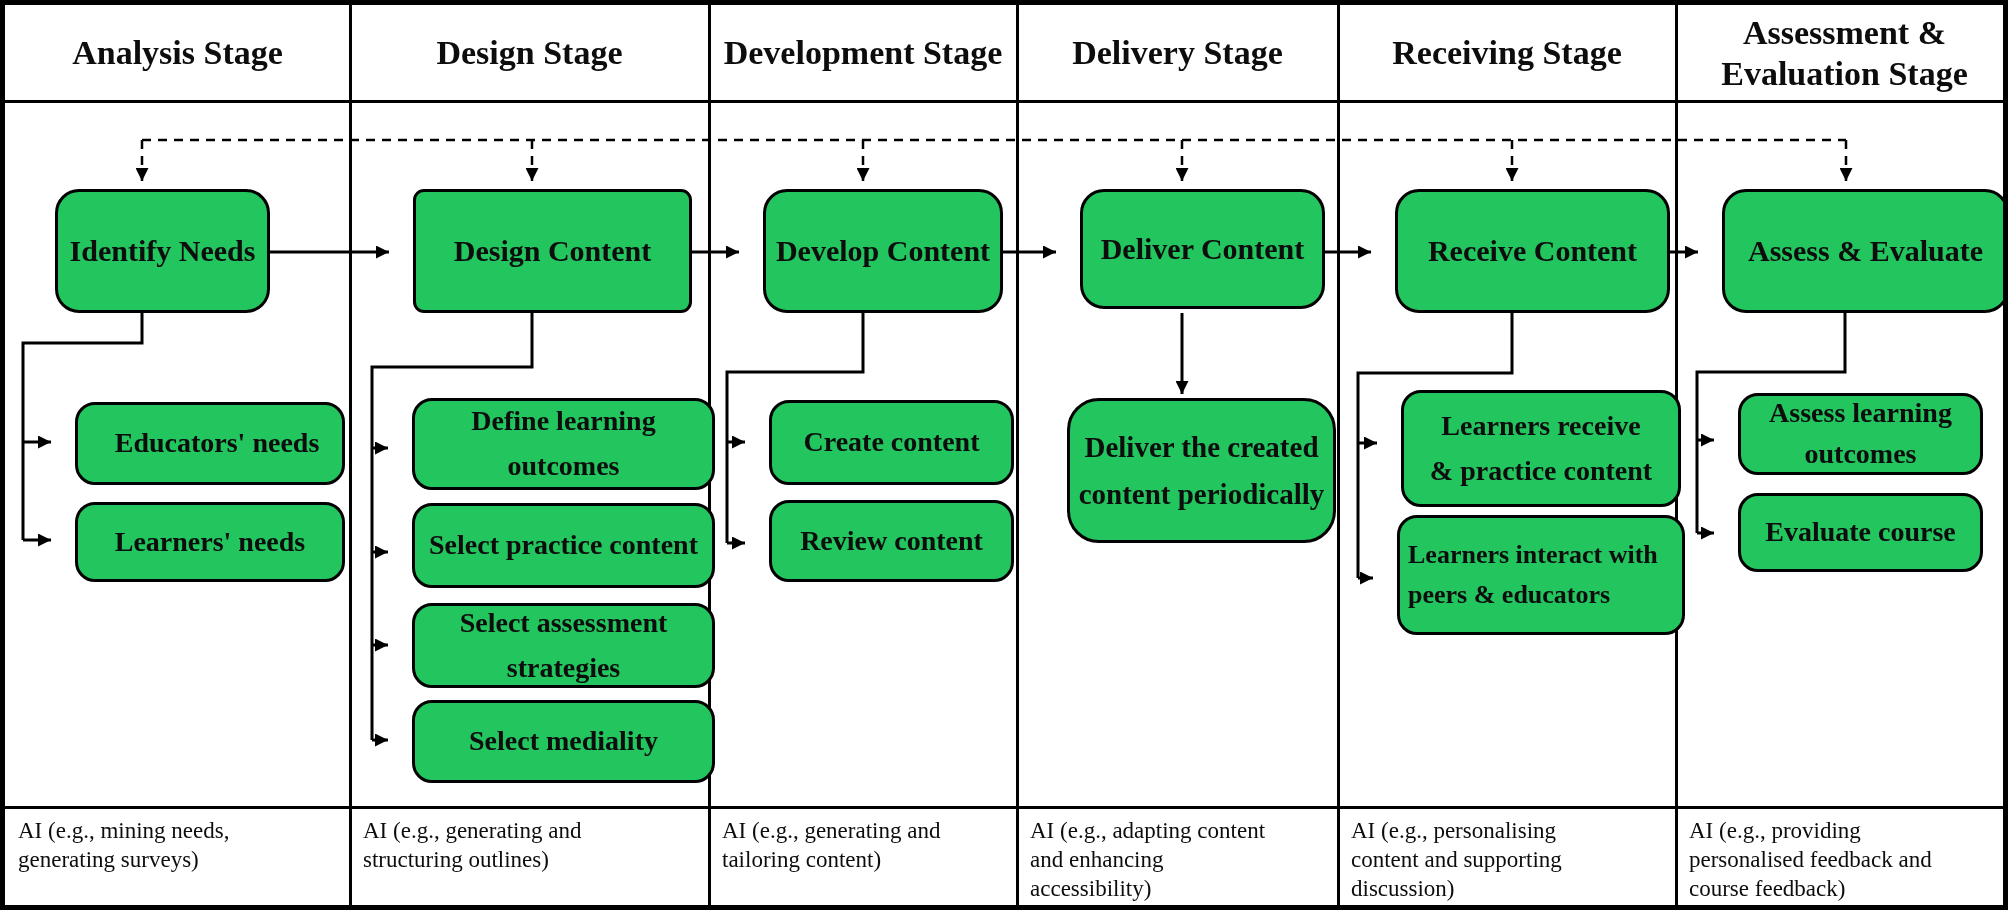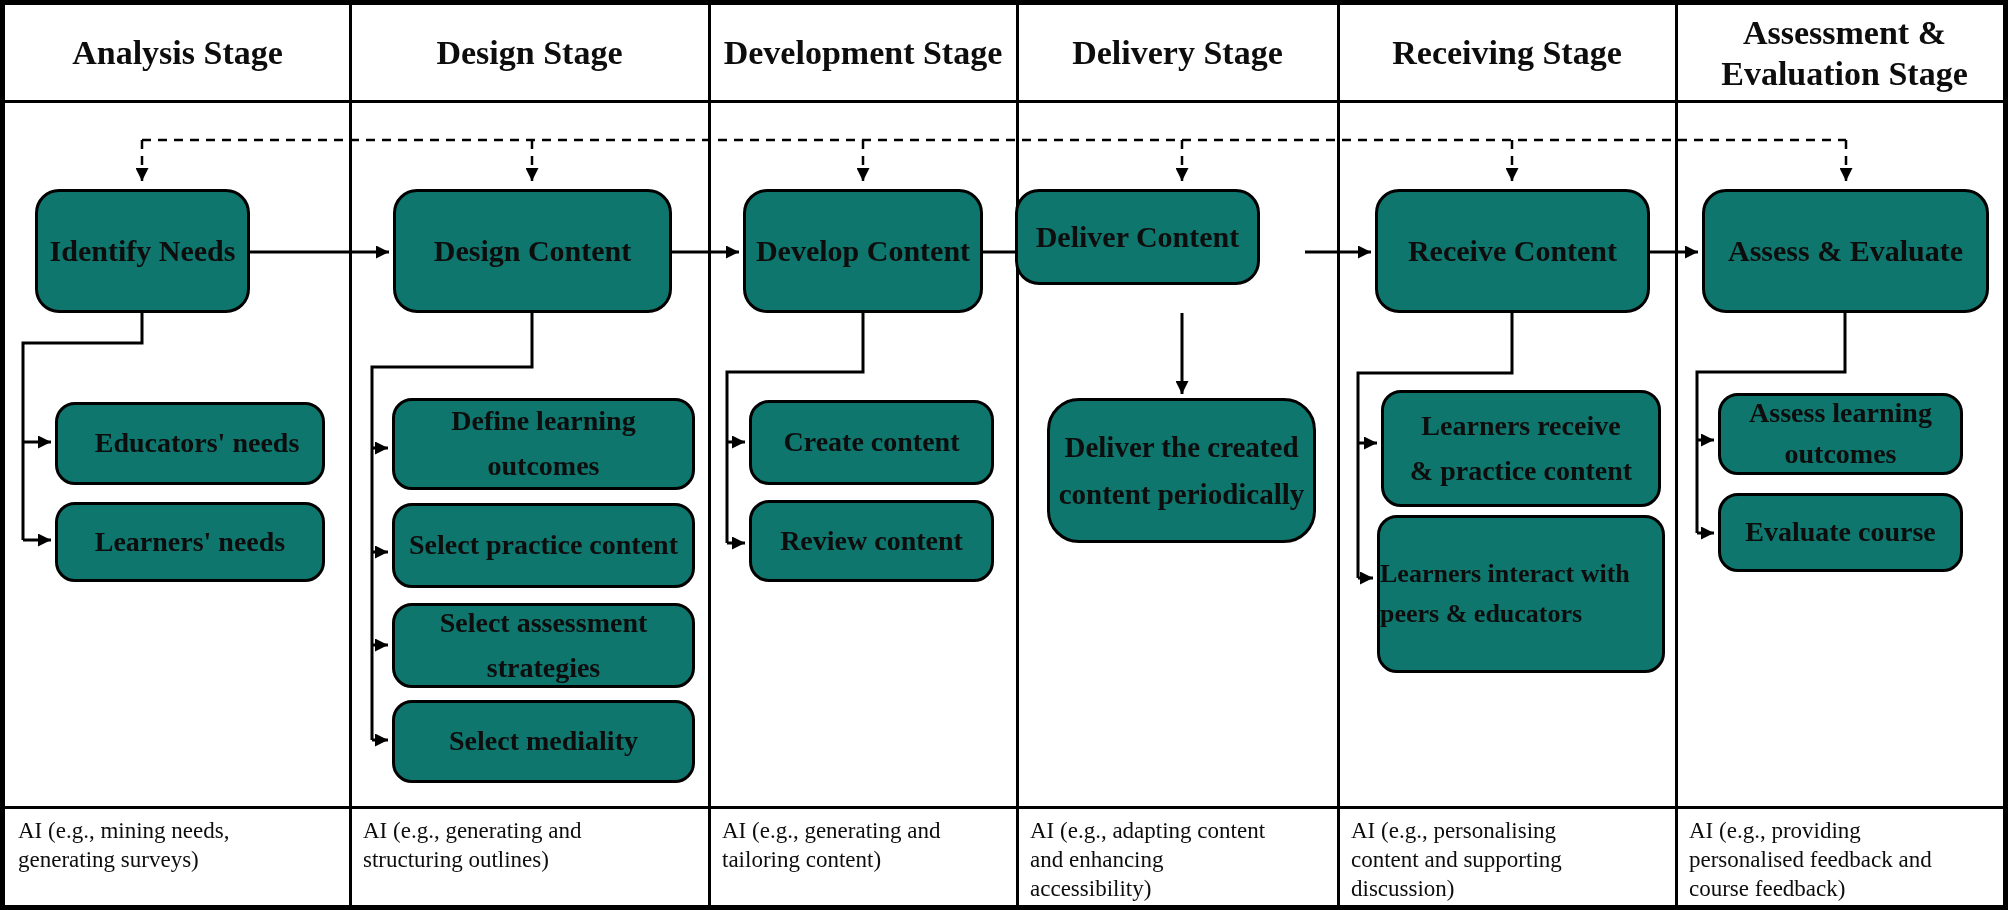--- a/index.html
+++ b/index.html
@@ -15,58 +15,58 @@
   }
   .layer{position:absolute;left:0;top:0;width:2008px;height:910px;pointer-events:none;}
   .cell{position:absolute;display:flex;align-items:center;justify-content:center;}
   .hdr{
     font-weight:bold;font-size:34px;line-height:1.22;text-align:center;
     white-space:nowrap;
   }
   .hdr.wrap{white-space:pre-line;}
   .node{
     position:absolute;box-sizing:border-box;
-    background:#0f766e;border:3px solid #000;
+    background:#22c55e;border:3px solid #000;
     display:flex;align-items:center;justify-content:center;
-    text-align:center;font-weight:bold;
+    text-align:center;font-weight:bold;margin-left:20px;
   }
   .main{border-radius:24px;font-size:30px;z-index:3;}
   .sub{border-radius:20px;font-size:28px;line-height:1.6;white-space:pre-line;z-index:3;}
   .ai{
     position:absolute;top:802px;height:104px;box-sizing:border-box;
     font-size:23px;line-height:1.27;white-space:pre-line;
     padding:9px 0 0 13px;z-index:3;
   }
   
   .h0{left:0;top:0;width:345px;height:96px;}
   .h1{left:345px;top:0;width:359px;height:96px;}
   .h2{left:704px;top:0;width:308px;height:96px;}
   .h3{left:1012px;top:0;width:321px;height:96px;}
   .h4{left:1333px;top:0;width:338px;height:96px;}
   .h5{left:1671px;top:0;width:337px;height:96px;}
   
   .m0{left:30px;top:184px;width:215px;height:124px;}
-  .m1{left:388px;top:184px;width:279px;height:124px;}
+  .m1{left:388px;top:184px;width:279px;height:124px;border-radius:11px;}
   .m2{left:738px;top:184px;width:240px;height:124px;}
-  .m3{left:1010px;top:184px;width:245px;height:96px;}
+  .m3{left:1055px;top:184px;width:245px;height:120px;}
   .m4{left:1370px;top:184px;width:275px;height:124px;}
   .m5{left:1697px;top:184px;width:287px;height:124px;}
   
   .s0a{left:50px;top:397px;width:270px;height:83px;padding-left:14px;}
   .s0b{left:50px;top:497px;width:270px;height:80px;}
   .s1a{left:387px;top:393px;width:303px;height:92px;}
   .s1b{left:387px;top:498px;width:303px;height:85px;}
   .s1c{left:387px;top:598px;width:303px;height:85px;}
   .s1d{left:387px;top:695px;width:303px;height:83px;}
   .s2a{left:744px;top:395px;width:245px;height:85px;}
   .s2b{left:744px;top:495px;width:245px;height:82px;}
   .s3a{left:1042px;top:393px;width:269px;height:145px;border-radius:32px;font-size:29px;}
   .s4a{left:1376px;top:385px;width:280px;height:117px;}
-  .s4b{left:1372px;top:510px;width:288px;height:158px;font-size:26px;line-height:1.55;
-       justify-content:flex-start;text-align:left;padding-left:0;}
+  .s4b{left:1372px;top:510px;width:288px;height:120px;font-size:26px;line-height:1.55;
+       justify-content:flex-start;text-align:left;padding-left:8px;}
   .s5a{left:1713px;top:388px;width:245px;height:82px;line-height:1.45;}
   .s5b{left:1713px;top:488px;width:245px;height:79px;text-align:center;}
   
   .a0{left:0;width:345px;}
   .a1{left:345px;width:359px;}
   .a2{left:704px;width:308px;}
   .a3{left:1012px;width:321px;}
   .a4{left:1333px;width:338px;}
   .a5{left:1671px;width:337px;}
 </style>

